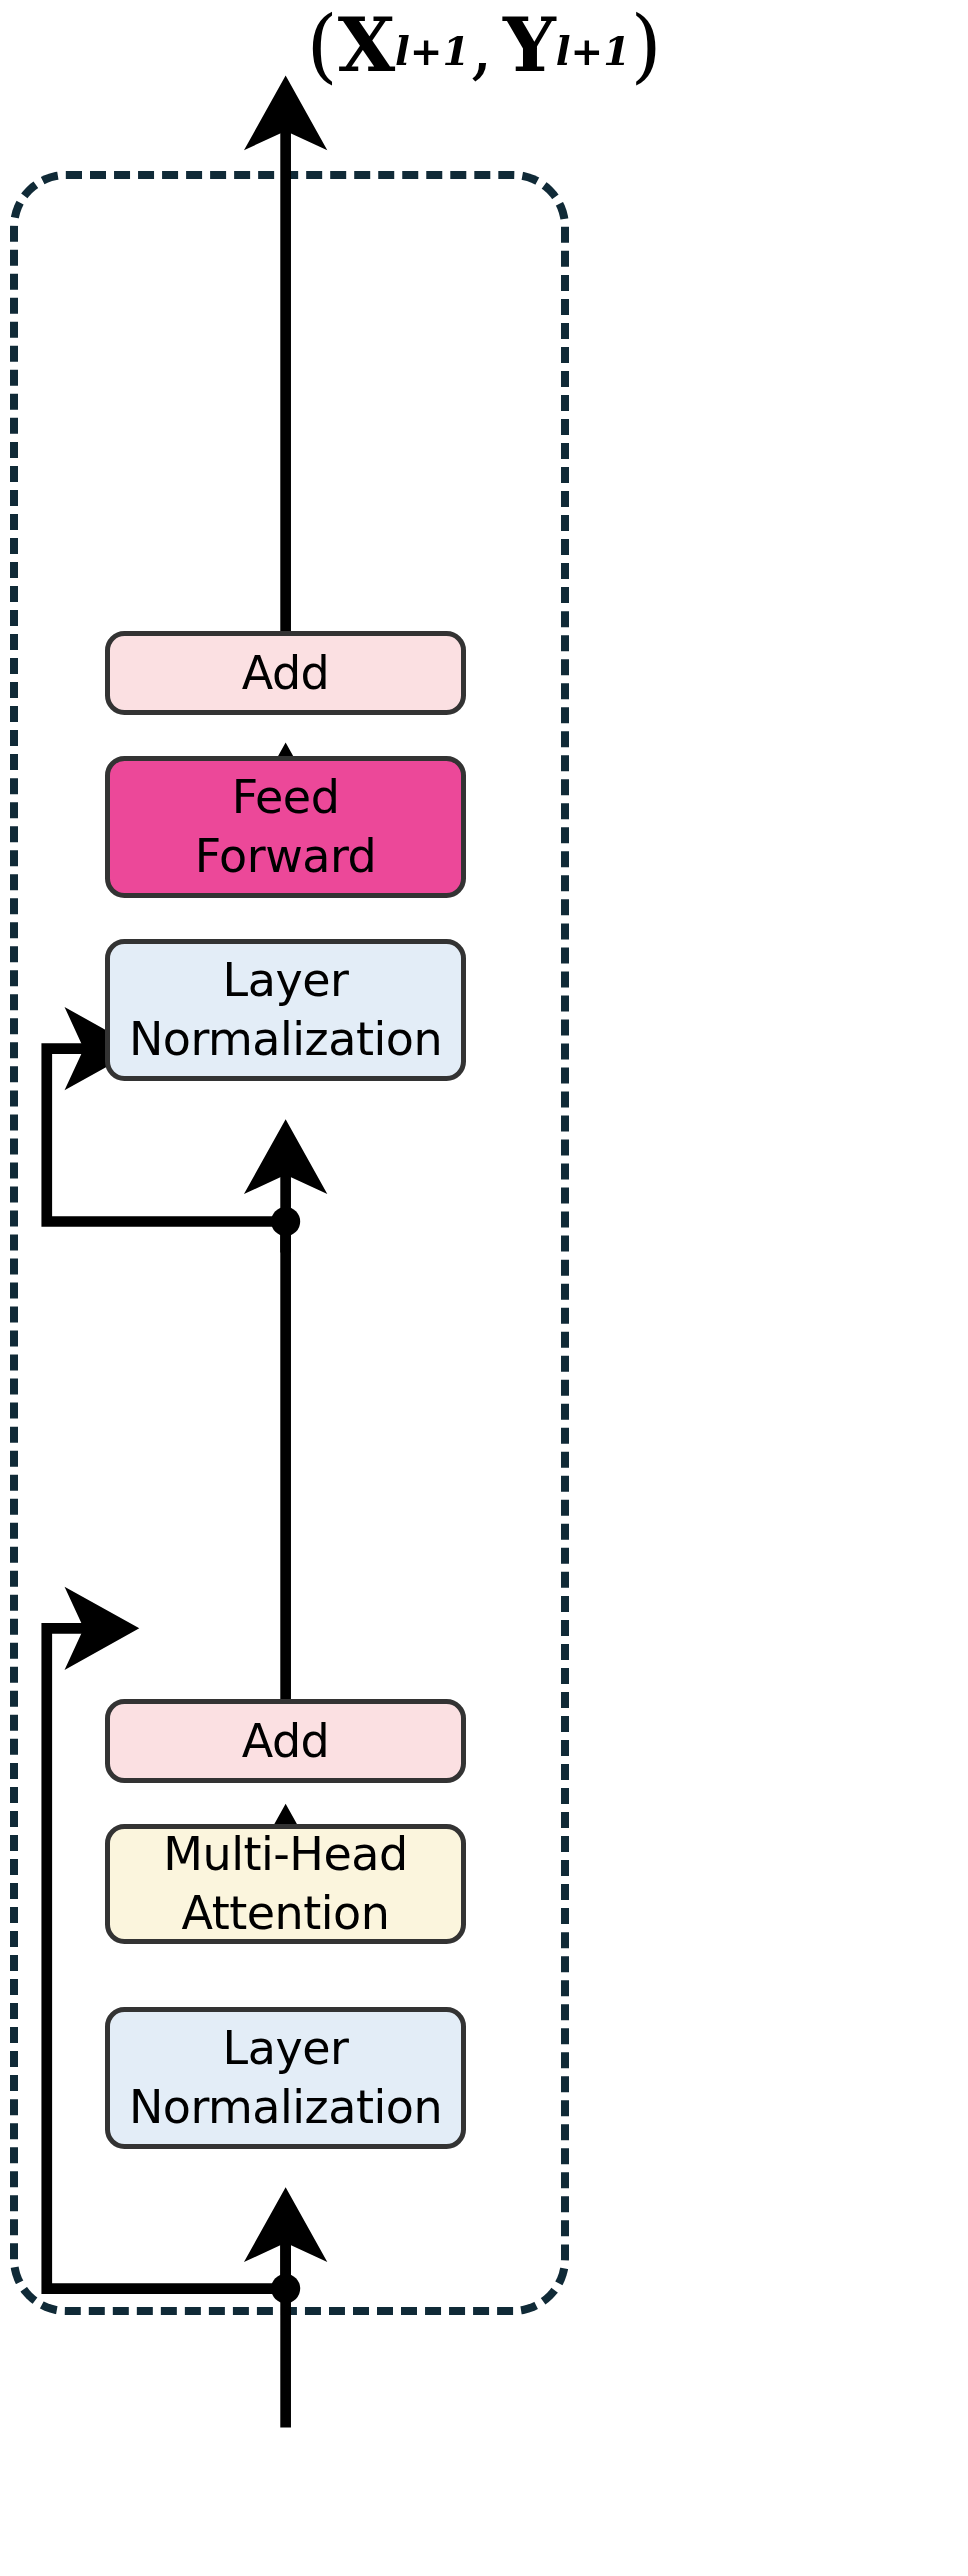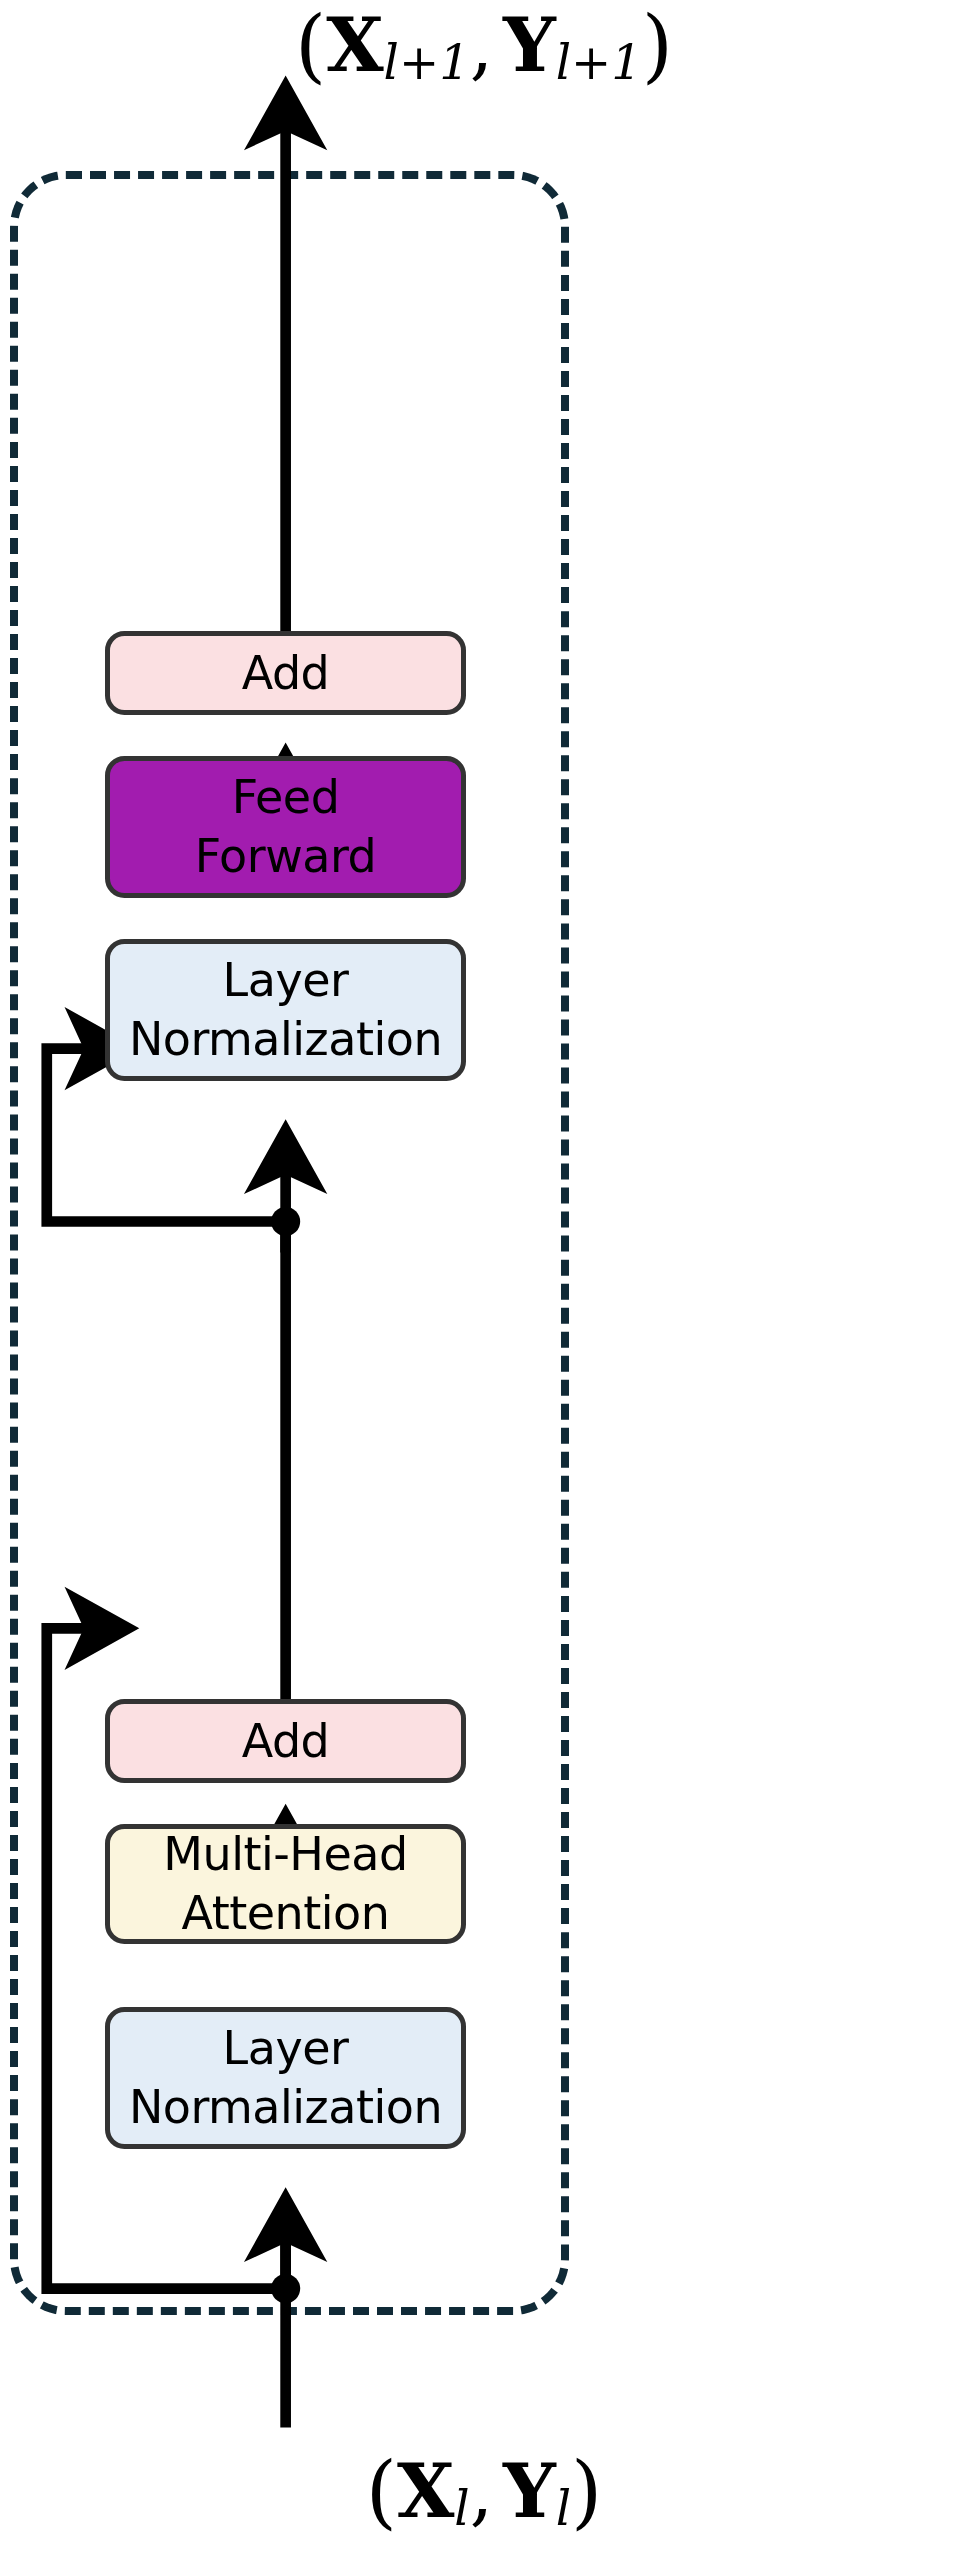--- a/index.html
+++ b/index.html
@@ -29,27 +29,27 @@
     font-family: "DejaVu Serif", serif;
     color: #000000;
     white-space: nowrap;
     line-height: 1;
     user-select: none;
   }
   .math-label .paren { font-size: 80px; font-weight: 400; vertical-align: -1.9px;}
   .math-label .bold   { font-family: "DejaVu Serif", serif; font-weight: 700; font-size: 74px; }
   .math-label .comma  { font-size: 74px; padding-right: 9.7px; }
   .math-label sup {
-    font-size: 48px;
+    font-size: 39px;
     font-style: italic;
-    font-weight: 400;
+    font-weight: 700;
     vertical-align: super;
     line-height: 0;
     position: relative;
-    top: 14px;
+    top: 0;
   }
   #label-top  { top: 5.8px; }
   #label-bottom { top: 2452px; }
 
   
   #block-container {
     position: absolute;
     left: 9.7px;
     top: 171px;
     width: 559px;
@@ -138,33 +138,30 @@
     <path d="M294,1046 L294,1010" stroke="#000000" stroke-width="11" fill="none"></path>
 
     <path d="M294,856 L294,812" stroke="#000000" stroke-width="11" fill="none" marker-end="url(#arrowhead)"></path>
 
     <path d="M294,724 L294,125" stroke="#000000" stroke-width="11" fill="none" marker-end="url(#arrowhead)"></path>
   </svg>
 
   <div id="boxes-layer">
     <div class="node-box" id="box-add-top" style="top: 619px; height: 84px; background: rgb(251, 224, 226); border-color: rgb(51, 51, 51);">Add</div>
 
-    <div class="node-box" id="box-feedforward" style="top: 744px; height: 142px; background: #a21caf; border-color: rgb(51, 51, 51);">Feed
+    <div class="node-box" id="box-feedforward" style="top: 744px; height: 142px; background: #ec4899; border-color: rgb(51, 51, 51);">Feed
 Forward</div>
 
     <div class="node-box" id="box-layernorm-top" style="top: 927px; height: 142px; background: rgb(227, 237, 247); border-color: rgb(51, 51, 51);">Layer
 Normalization</div>
 
     <div class="node-box" id="box-add-bottom" style="top: 1687px; height: 84px; background: rgb(251, 224, 226); border-color: rgb(51, 51, 51);">Add</div>
 
     <div class="node-box" id="box-mha" style="top: 1812px; height: 120px; background: rgb(251, 245, 221); border-color: rgb(51, 51, 51);">Multi-Head
 Attention</div>
 
     <div class="node-box" id="box-layernorm-bot" style="top: 1995px; height: 142px; background: rgb(227, 237, 247); border-color: rgb(51, 51, 51);">Layer
 Normalization</div>
   </div>
 
-  <div class="math-label" id="label-bottom">
-    <span class="paren">(</span><span class="bold">X</span><sup>l</sup><span class="comma">,</span><span class="bold">Y</span><sup>l</sup><span class="paren">)</span>
-  </div>
 
 </div>
 
 
 </body></html>

